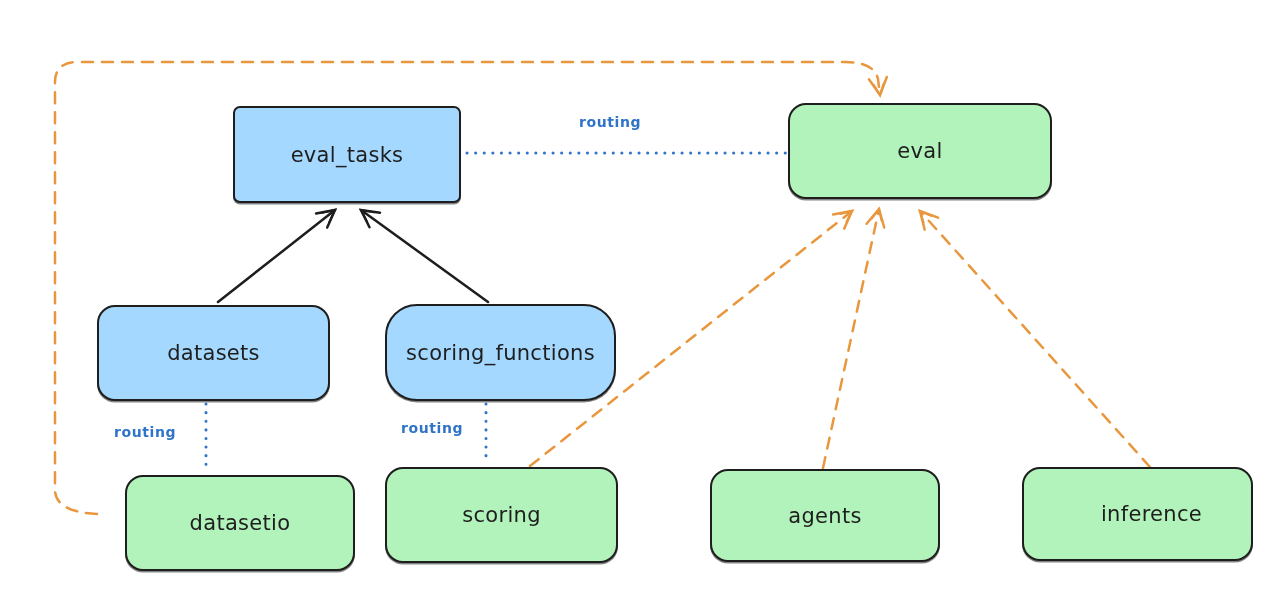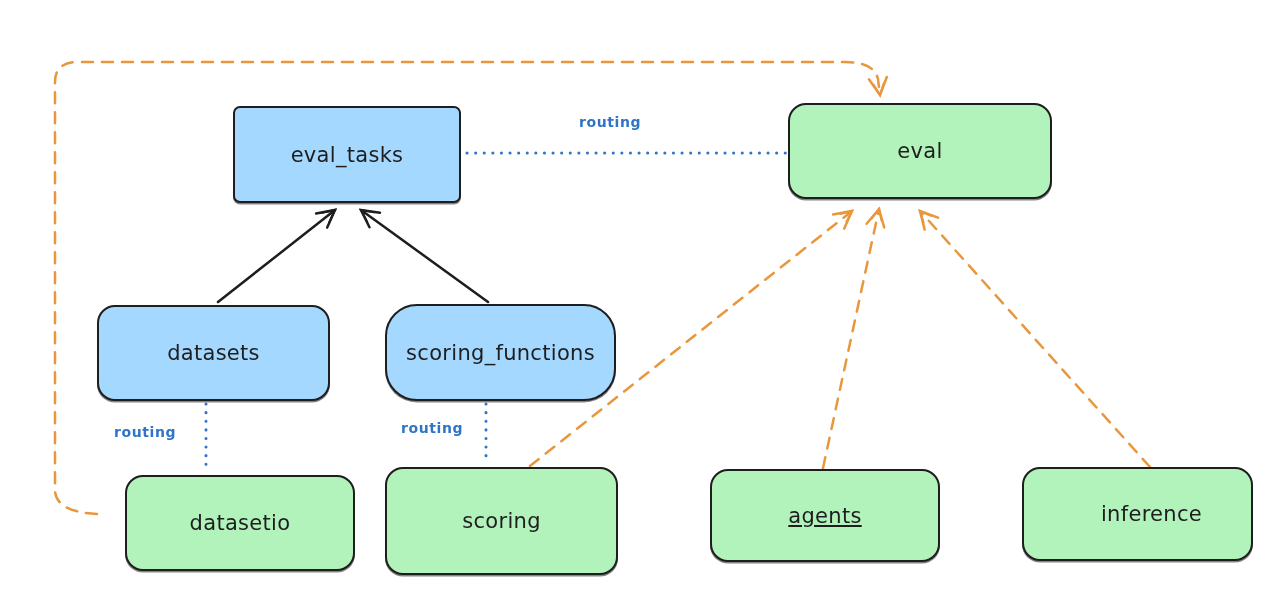--- a/index.html
+++ b/index.html
@@ -86,23 +86,23 @@
   <div class="node blue" style="left:233px;  top:106px; width:228px; height:97px;border-radius:7px;">eval_tasks</div>
 
   <div class="node green" style="left:788px;  top:103px; width:264px; height:96px;">eval</div>
 
   <div class="node blue" style="left:97px;   top:305px; width:233px; height:96px;border-radius:18px;">datasets</div>
 
   <div class="node blue" style="left:385px;  top:304px; width:231px; height:97px;border-radius:32px;">scoring_functions</div>
 
   <div class="node green" style="left:97px;   top:475px; width:230px; height:96px;margin-left:28px;">datasetio</div>
 
-  <div class="node green" style="left:385px;  top:467px; width:233px; height:108px;">scoring</div>
+  <div class="node green" style="left:385px;  top:467px; width:233px; height:96px;">scoring</div>
 
-  <div class="node green" style="left:710px;  top:469px; width:230px; height:93px;text-decoration:underline;">agents</div>
+  <div class="node green" style="left:710px;  top:469px; width:230px; height:93px;">agents</div>
 
   <div class="node green" style="left:1022px; top:467px; width:231px; height:94px;padding-left:28px;">inference</div>
 
   <span class="edge-label" style="left:579px; top:114px;">routing</span>
 
   <span class="edge-label" style="left:114px; top:424px;">routing</span>
 
   <span class="edge-label" style="left:401px; top:420px;">routing</span>
 
 </div>

